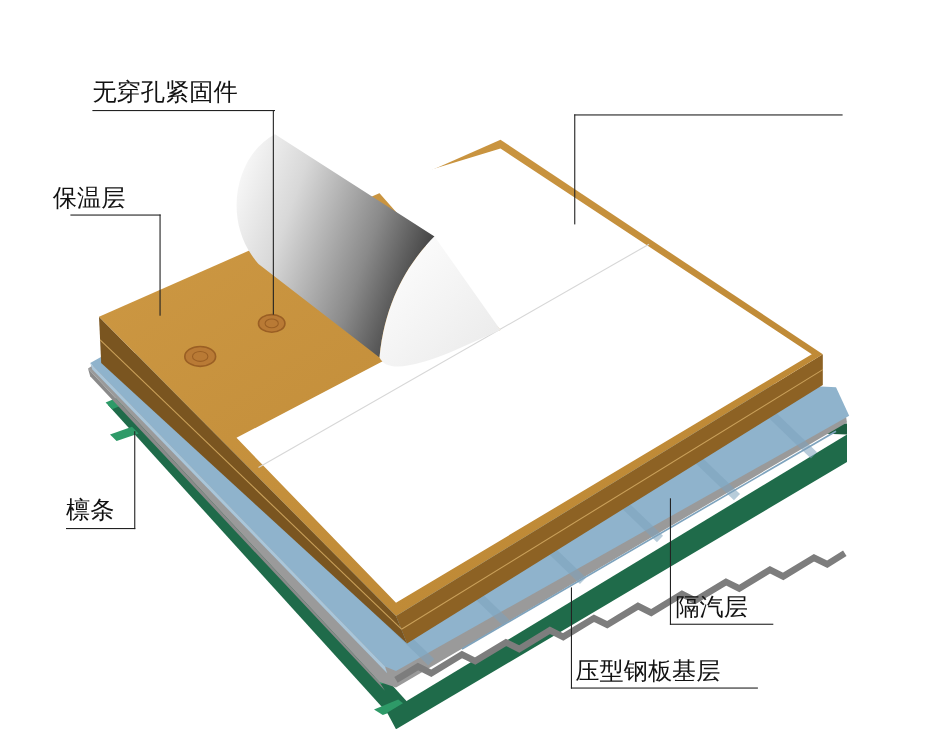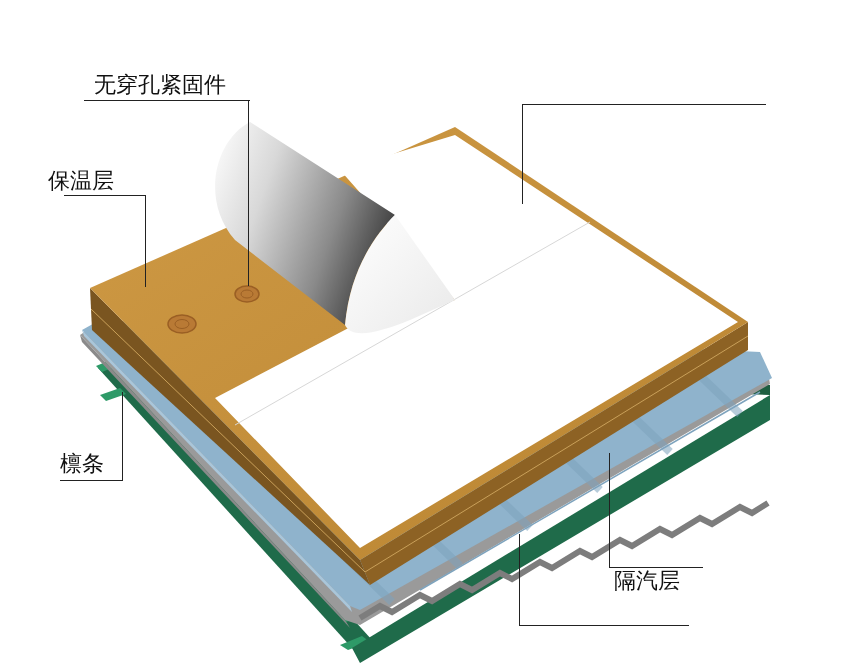--- a/index.html
+++ b/index.html
@@ -100,17 +100,18 @@
   <div class="leader" style="left:60px; top:480px; width:63px; height:1px;"></div>
   <div class="leader" style="left:122px; top:392px; width:1px; height:89px;"></div>
 
   <div class="leader" style="left:609px; top:567px; width:94px; height:1px;"></div>
   <div class="leader" style="left:609px; top:453px; width:1px; height:115px;"></div>
 
   <div class="leader" style="left:519px; top:625px; width:170px; height:1px;"></div>
   <div class="leader" style="left:519px; top:534px; width:1px; height:92px;"></div>
 
   
-  <div class="label" style="left:84px; top:72px;margin-left:10px;">无穿孔紧固件</div>
+  <div class="label" style="left:84px; top:72px;">无穿孔紧固件</div>
   <div class="label" style="left:48px; top:168px;">保温层</div>
   <div class="label" style="left:60px; top:453px;font-family:Liberation Mono, monospace;">檩条</div>
-  <div class="label" style="left:614px; top:540px;margin-top:28px;">隔汽层</div>
+  <div class="label" style="left:614px; top:540px;">隔汽层</div>
+  <div class="label" style="left:523px; top:598px;">压型钢板基层</div>
 </div>
 
 </body></html>

